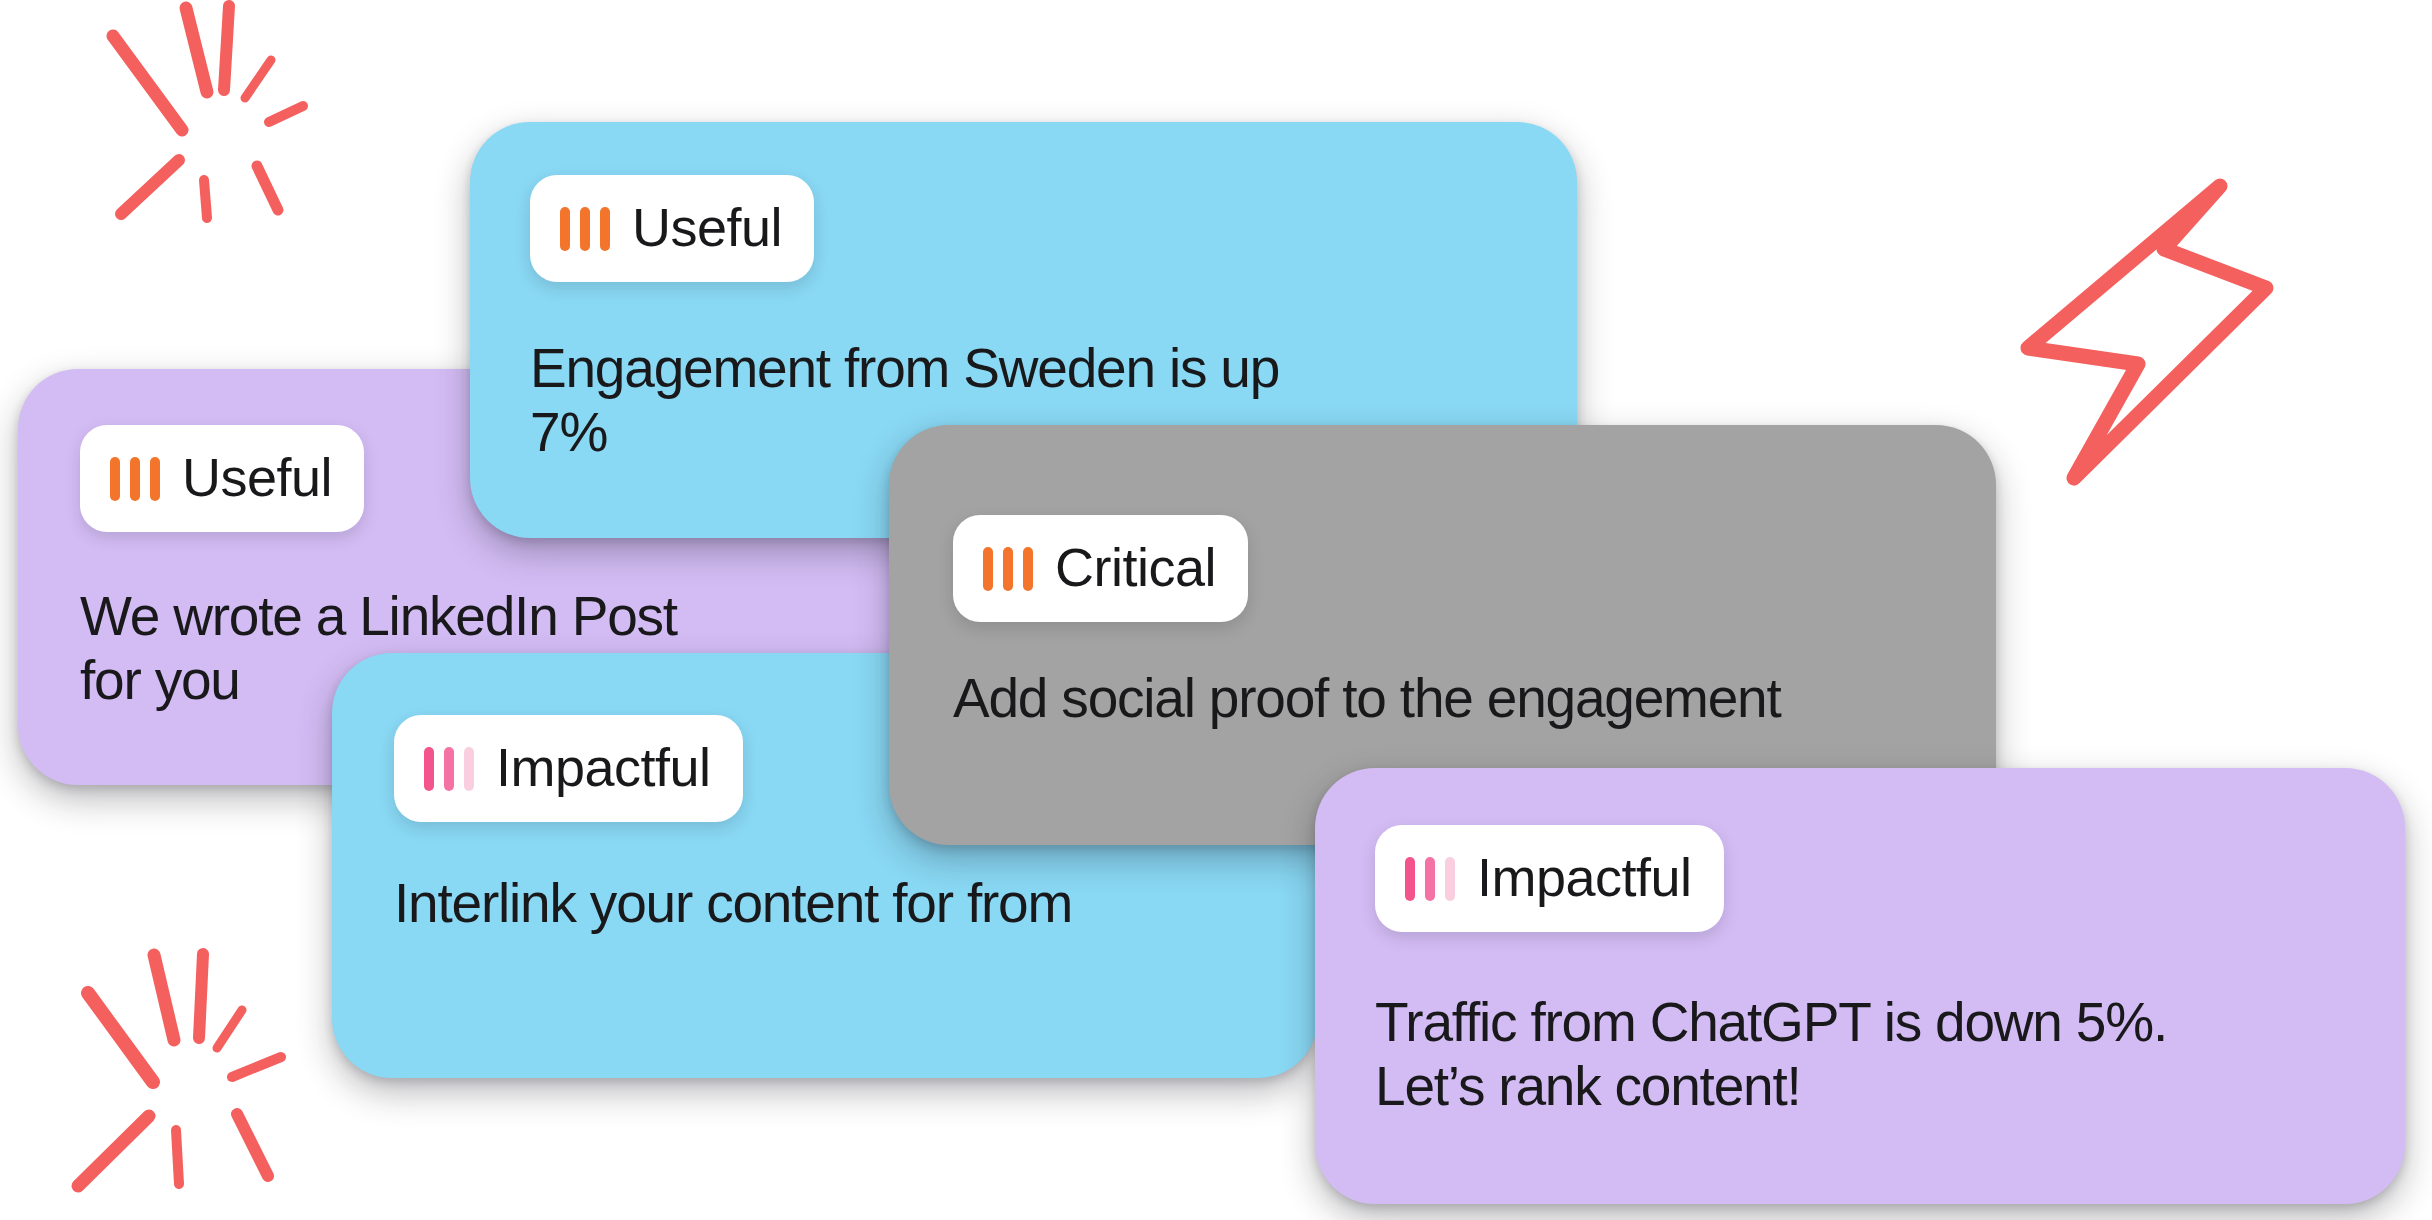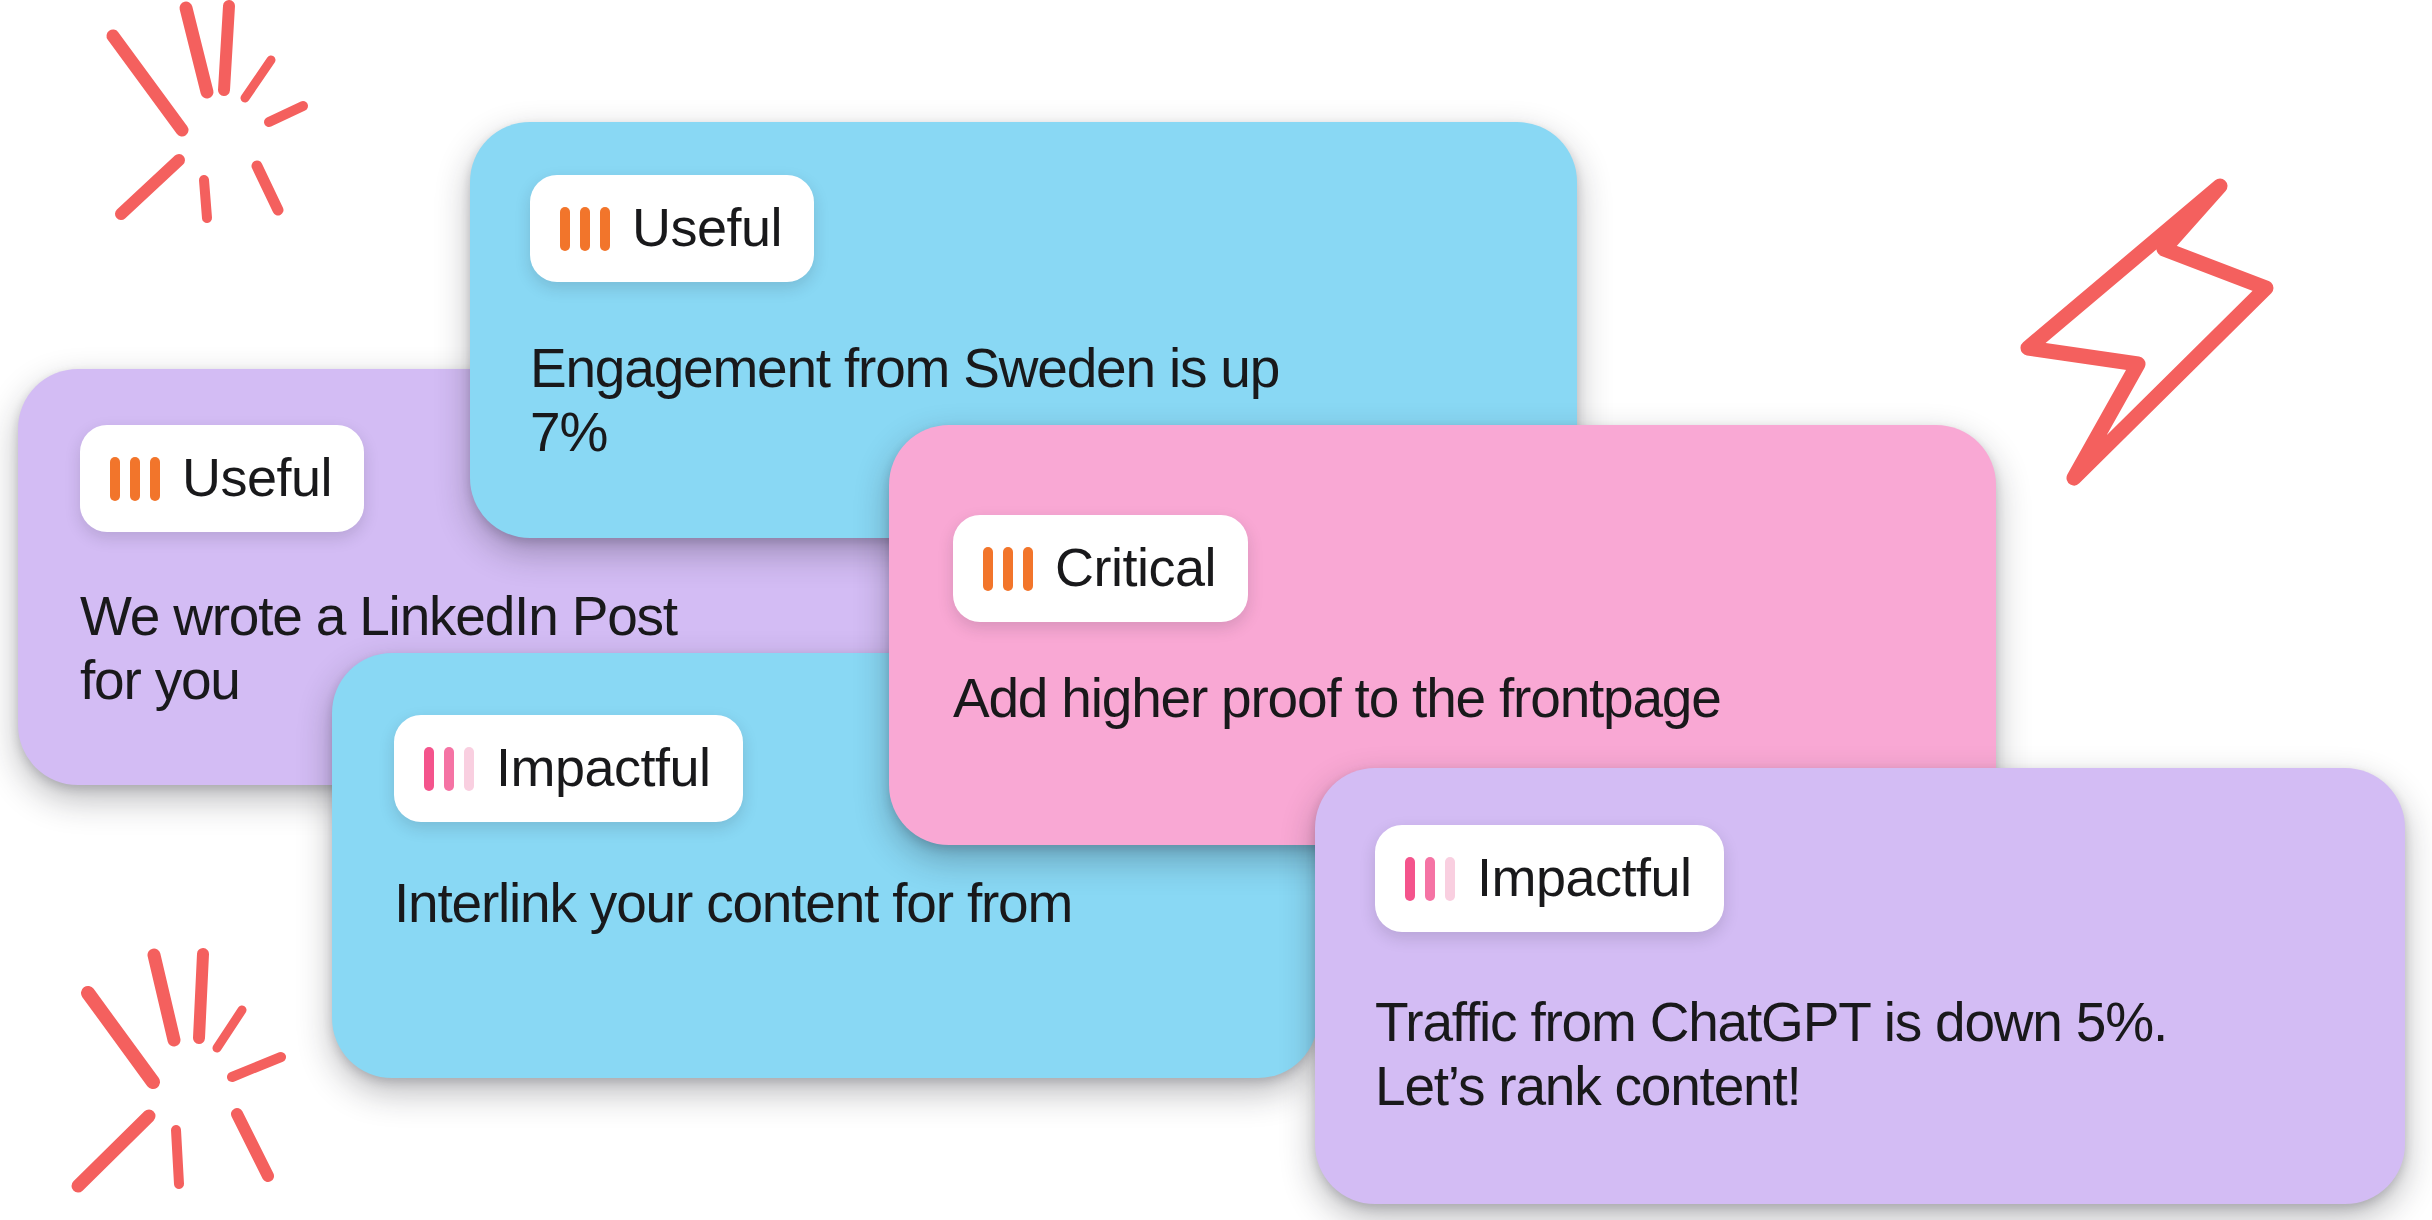--- a/index.html
+++ b/index.html
@@ -16,21 +16,21 @@
   }
   .card{
     position:absolute;
     border-radius:60px;
     padding:0 60px;
     box-sizing:border-box;
     box-shadow:0 14px 34px rgba(25,25,35,0.30), 0 4px 10px rgba(25,25,35,0.16);
   }
   .card-blue{background:#89d8f4;}
   .card-purple{background:#d3bcf4;}
-  .card-orange{background:#f9a8d4;}
+  .card-orange{background:#a3a3a3;}
 
   .card-linkedin {left:18px;   top:369px; width:888px;  height:416px; z-index:1; padding:0 62px; --badge-mt:56px; --title-mt:52px;}
   .card-sweden   {left:470px;  top:122px; width:1107px; height:416px; z-index:2; --badge-mt:53px; --title-mt:54px;}
   .card-interlink{left:332px;  top:653px; width:986px;  height:425px; z-index:3; padding:0 62px; --badge-mt:62px; --title-mt:49px;}
   .card-critical {left:889px;  top:425px; width:1107px; height:420px; z-index:4; padding:0 64px; --badge-mt:90px; --title-mt:44px;}
   .card-chatgpt  {left:1315px; top:768px; width:1090px; height:436px; z-index:5; --badge-mt:57px; --title-mt:58px;}
 
   .badge{
     display:inline-flex;
     align-items:center;
@@ -141,21 +141,21 @@
   <div class="card card-orange card-critical">
     <div class="badge">
       <span class="bars">
           <i style="background: rgb(242, 117, 43);"></i>
           <i style="background: rgb(242, 117, 43);"></i>
           <i style="background: rgb(242, 117, 43);"></i>
         </span>
       <span class="badge-label">Critical</span>
     </div>
     <div class="title">
-      <div>Add higher proof to the frontpage</div>
+      <div>Add social proof to the engagement</div>
     </div>
   </div>
 
   <div class="card card-purple card-chatgpt">
     <div class="badge">
       <span class="bars">
           <i style="background: rgb(244, 84, 140);"></i>
           <i style="background: rgb(245, 115, 164);"></i>
           <i style="background: rgb(249, 207, 224);"></i>
         </span>

